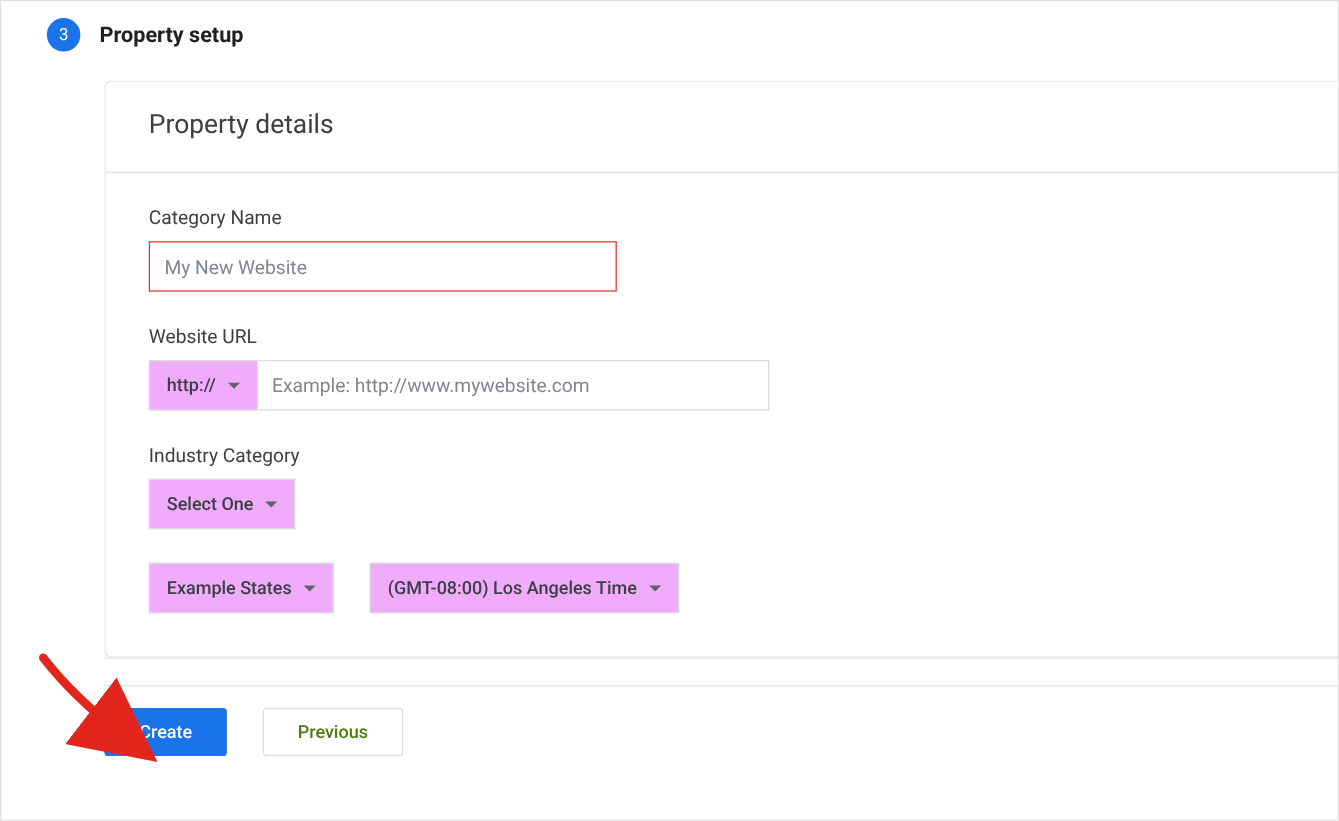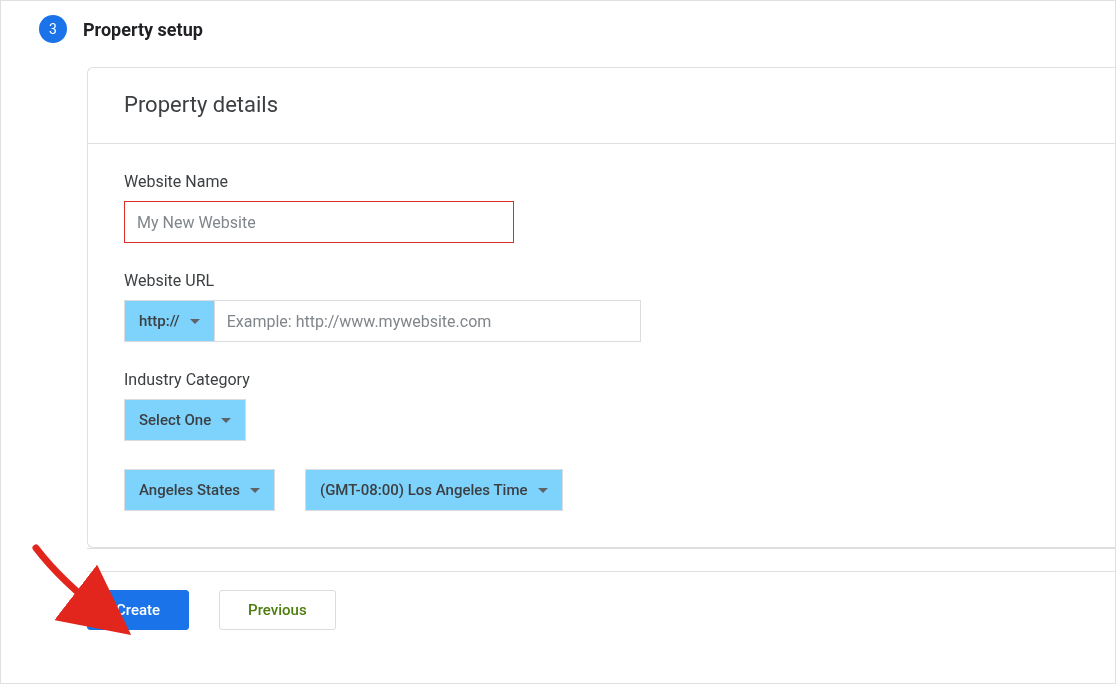--- a/index.html
+++ b/index.html
@@ -79,21 +79,21 @@
     .url-row {
       display: flex;
       gap: 0;
     }
     .select-box {
       display: inline-flex;
       align-items: center;
       gap: 10px;
       height: 42px;
       padding: 16px 14px;
-      background: #7dd3fc;
+      background: #f0abfc;
       border: 1px solid #dadce0;
       font-size: 15px;
       font-weight: 500;
       color: #3c4043;
       cursor: pointer;
       user-select: none;
     }
     .url-input {
       width: 426px;
       height: 42px;
@@ -168,21 +168,21 @@
 <div class="step-header">
   <div class="step-badge">3</div>
   <div class="step-title">Property setup</div>
 </div>
 
 <div class="card">
   <div class="card-header">Property details</div>
   <div class="card-body">
 
     <div class="field-group">
-      <div class="field-label">Website Name</div>
+      <div class="field-label">Category Name</div>
       <input type="text" class="text-input" placeholder="My New Website" style="">
     </div>
 
     <div class="field-group">
       <div class="field-label">Website URL</div>
       <div class="url-row">
         <div class="select-box">
           <span>http://</span>
           <span class="caret"></span>
         </div>
@@ -194,21 +194,21 @@
       <div class="field-label">Industry Category</div>
       <div class="select-box">
         <span>Select One</span>
         <span class="caret"></span>
       </div>
     </div>
 
     <div class="field-group" style="margin-bottom:12px;">
       <div class="tz-row">
         <div class="select-box">
-          <span>Angeles States</span>
+          <span>Example States</span>
           <span class="caret"></span>
         </div>
         <div class="select-box">
           <span>(GMT-08:00) Los Angeles Time</span>
           <span class="caret"></span>
         </div>
       </div>
     </div>
 
   </div>

